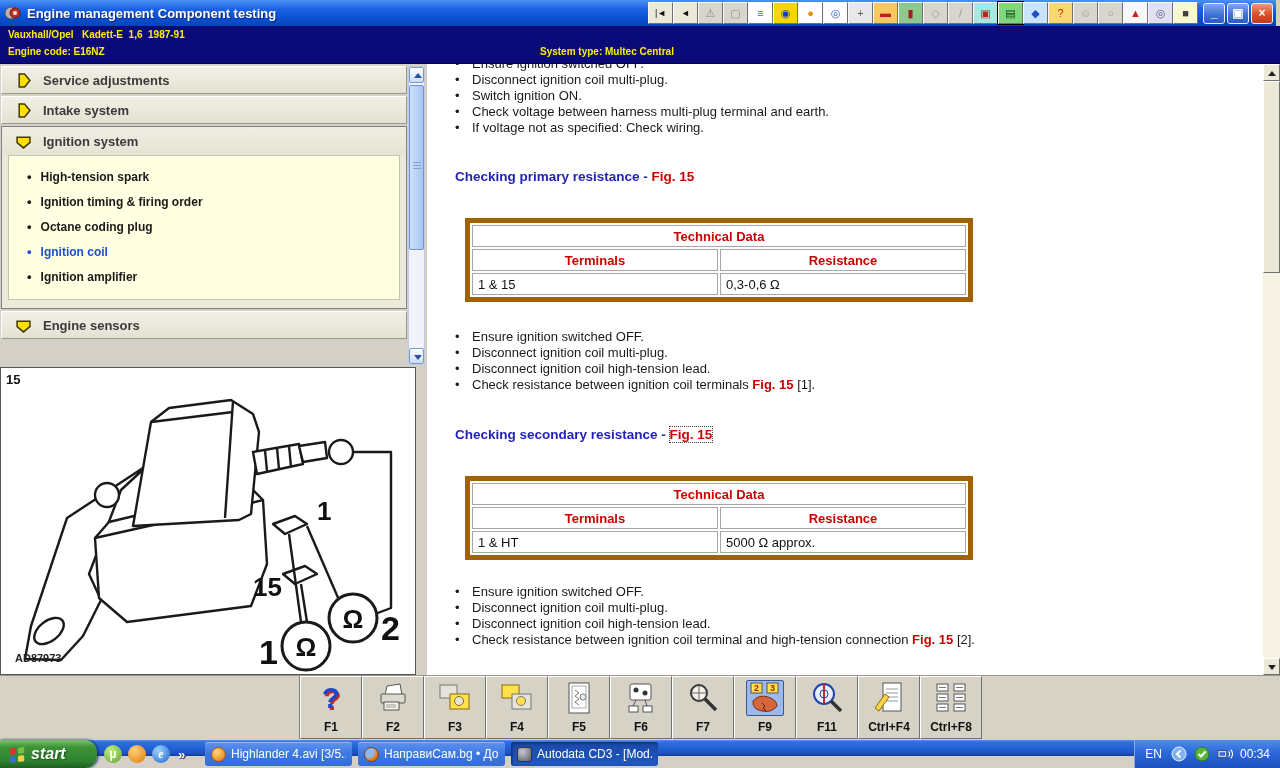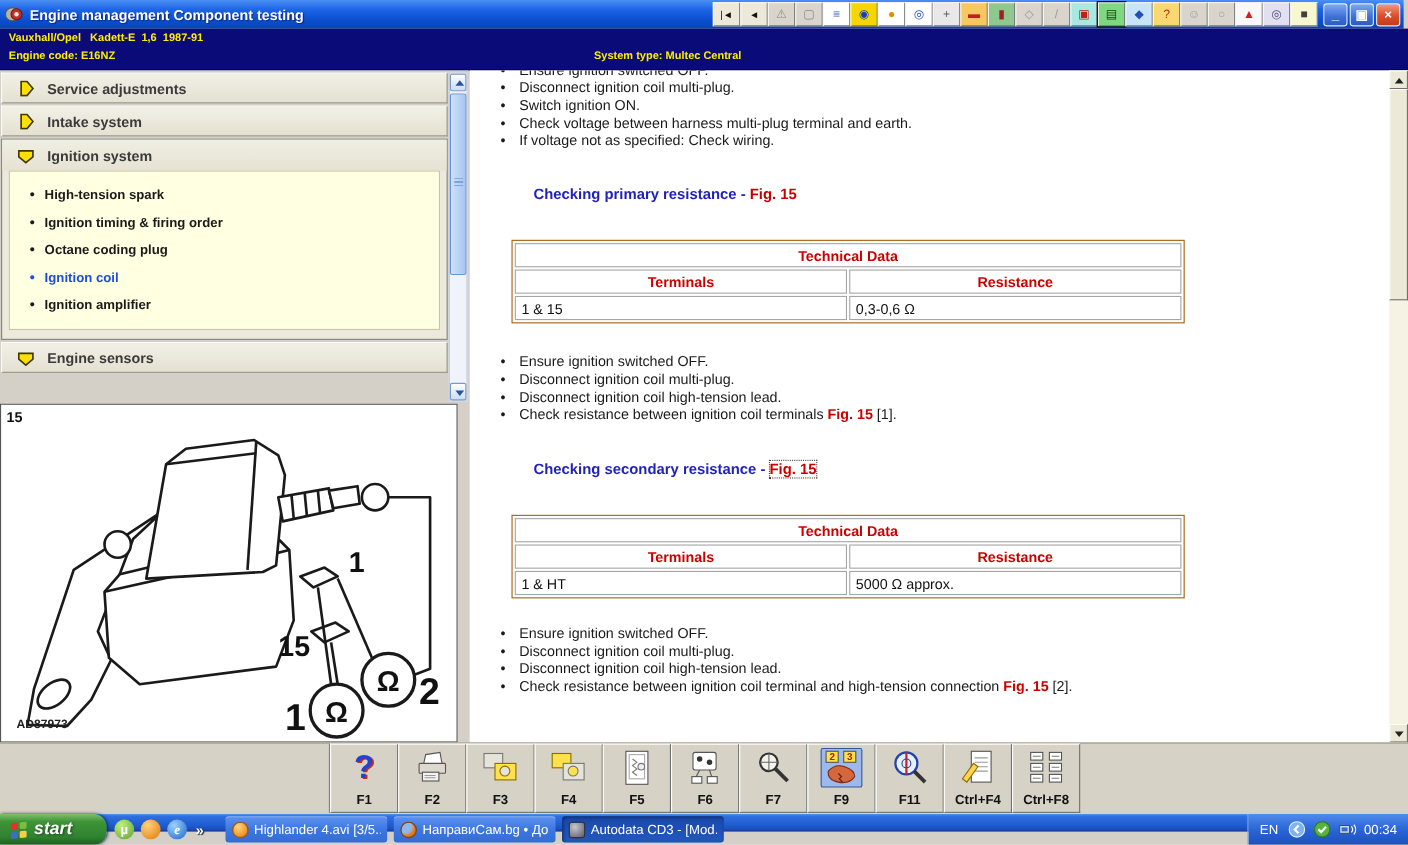--- a/index.html
+++ b/index.html
@@ -78,27 +78,27 @@
   .figpanel { position:absolute; left:0; top:367px; width:416px; height:308px; background:#fff; border:1px solid #555; }
   .fig-num { position:absolute; left:5px; top:4px; font-size:13px; font-weight:bold; color:#111; }
   .figpanel svg { position:absolute; left:0; top:0; }
 
   
   .main { position:absolute; left:427px; top:64px; width:853px; height:611px; background:#fff; overflow:hidden; }
   .content { padding:0 40px 0 28px; }
   .brow { display:flex; line-height:16px; font-size:13px; color:#1A1A1A; }
   .brow.clip { margin-top:-8px; }
   .brow::before { content:"•"; width:8px; margin-right:9px; flex:none; }
-  .heading { font-size:13.5px; font-weight:bold; color:#2222BB; line-height:17px;margin-left:30px; }
+  .heading { font-size:13.5px; font-weight:bold; color:#2222BB; line-height:17px; }
   .hsep { white-space:pre; }
   .figlink { color:#CC0000; font-weight:bold; cursor:pointer; }
   .figlink.focused { outline:1px dotted #444; outline-offset:0px; }
   .h1m { margin-top:32px; } .t1m { margin-top:33px; } .g2m { margin-top:27px; }
   .h2m { margin-top:33px; } .t2m { margin-top:33px; } .g3m { margin-top:24px; }
-  table.td { border-collapse:separate; border-spacing:2px; border:1px solid #a16207; width:612px; margin-left:10px; background:#fff; }
+  table.td { border-collapse:separate; border-spacing:2px; border:5px solid #a16207; width:508px; margin-left:10px; background:#fff; }
   table.td td { border:1px solid #A6A6A6; height:22px; font-size:13px; padding:0 5px; width:50%; }
   td.ttitle { text-align:center; color:#CC0000; font-weight:bold; }
   td.tcol { text-align:center; color:#CC0000; font-weight:bold; }
   td.tval { color:#111; }
   
   .cl-sb { position:absolute; right:0; top:0; width:17px; height:611px; background:#F6F3E4; }
   .cl-btn { position:absolute; left:0; width:17px; height:17px; background:#ECE9D8; border:1px solid; border-color:#FFF #707070 #707070 #FFF; }
   .cl-btn .tri { position:absolute; left:4px; width:0; height:0; border-left:4px solid transparent; border-right:4px solid transparent; }
   .cl-up { top:0; } .cl-up .tri { top:6px; border-bottom:5px solid #222; }
   .cl-dn { bottom:0; } .cl-dn .tri { top:6px; border-top:5px solid #222; }

